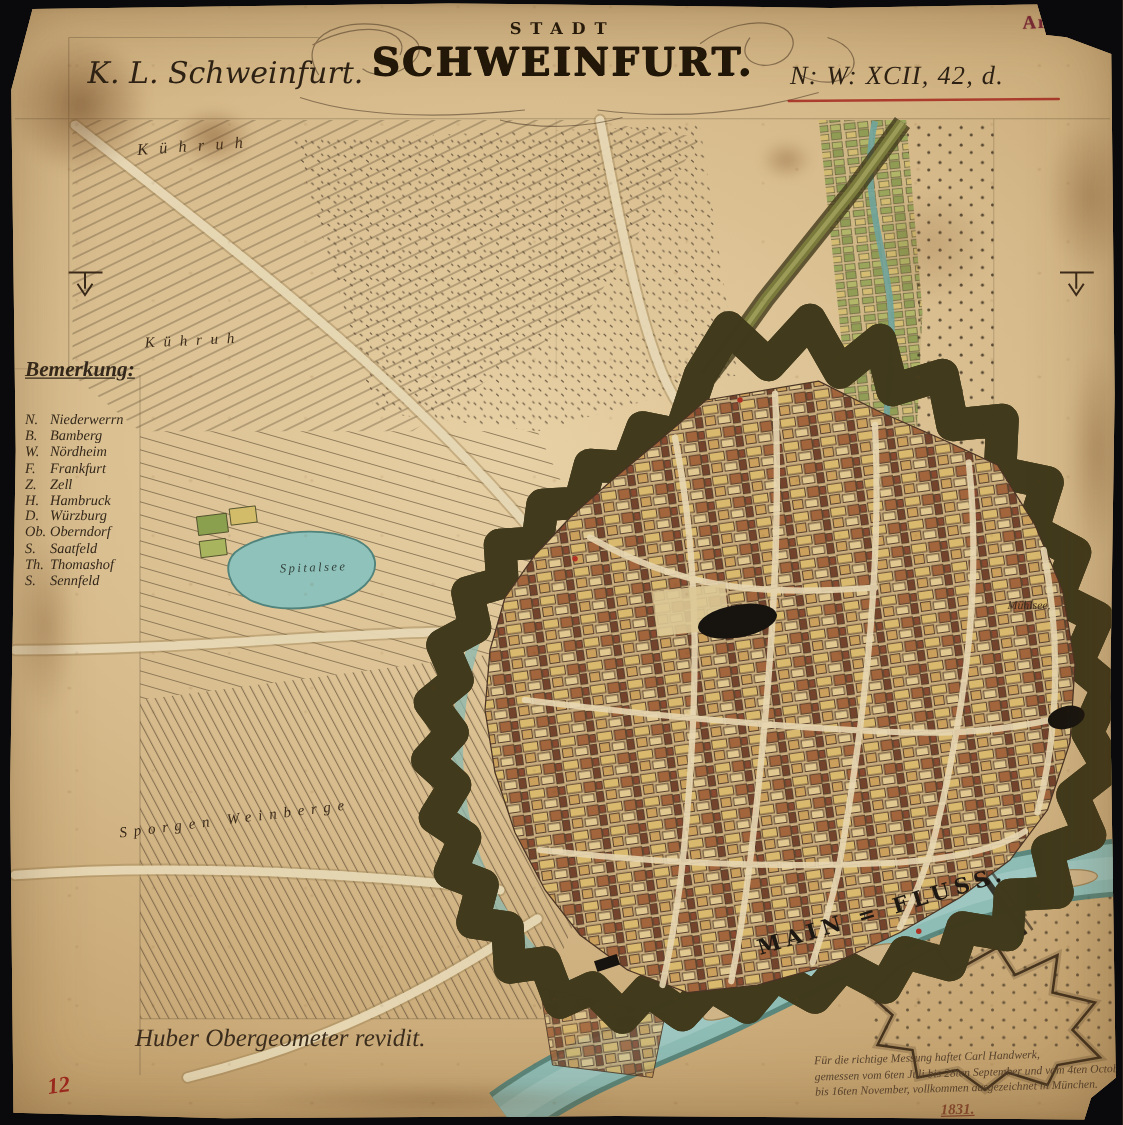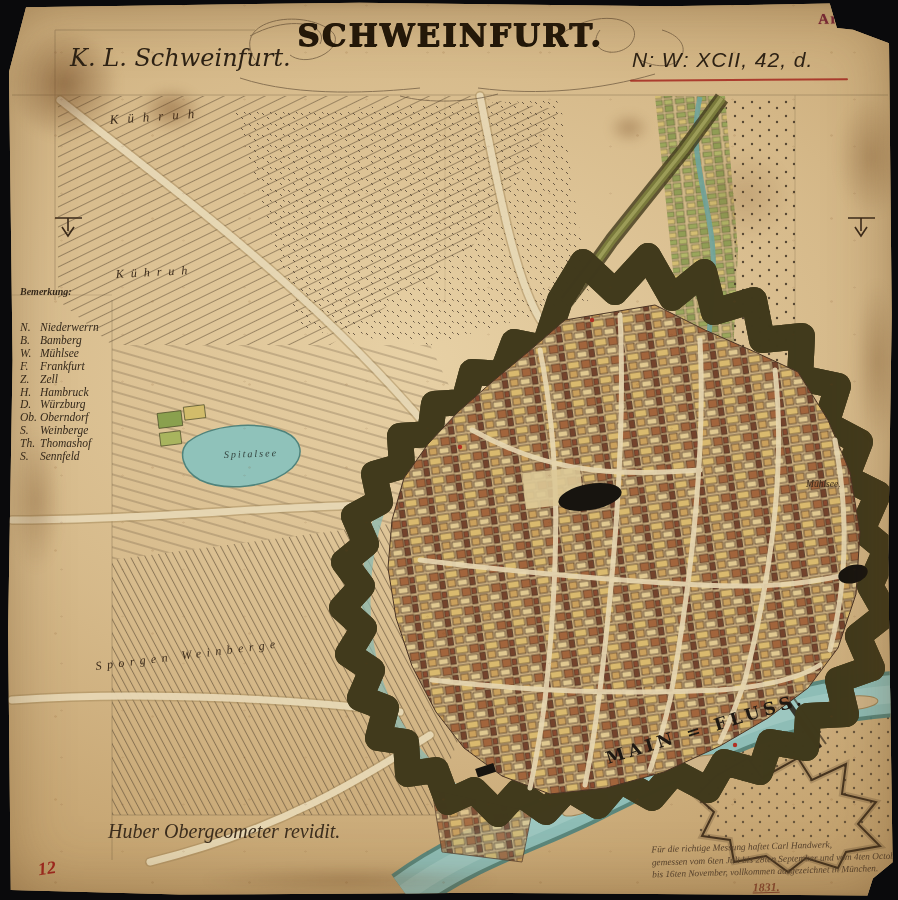--- a/index.html
+++ b/index.html
@@ -15,30 +15,30 @@
     box-shadow:inset 0 0 70px rgba(92,58,22,.45), inset 0 0 10px rgba(70,40,15,.35);}
   .speckle{position:absolute;inset:0;pointer-events:none;opacity:.5;
     background-image:radial-gradient(rgba(118,70,28,.25) 1px,transparent 1.7px),radial-gradient(rgba(98,58,22,.18) 1px,transparent 1.6px);
     background-size:97px 83px,61px 47px;background-position:7px 11px,31px 29px;}
   .map{position:absolute;left:0;top:0;width:898px;height:900px;}
   .stain{position:absolute;border-radius:50%;filter:blur(4px);pointer-events:none;}
   .txt{position:absolute;color:#31261a;white-space:nowrap;}
   .archiv{left:818px;top:10px;font-weight:bold;font-size:15px;letter-spacing:1.5px;color:#7c2838;
           transform:rotate(-2deg);text-shadow:0 0 1px rgba(124,40,56,.7);}
   .collection{left:70px;top:44px;font-style:italic;font-size:24px;font-family:"DejaVu Serif",serif;color:#2d2215;}
-  .signature{left:632px;top:48px;font-style:italic;font-size:21px;font-family:Liberation Sans, sans-serif;letter-spacing:1px;color:#2d2215;}
+  .signature{left:632px;top:48px;font-style:italic;font-size:21px;font-family:Liberation Serif, serif;letter-spacing:1px;color:#2d2215;}
   .sig-underline{position:absolute;left:630px;top:79px;width:218px;height:2.4px;background:#a3271f;
                  border-radius:2px;transform:rotate(-.4deg);opacity:.85;}
   .title-block{position:absolute;left:285px;top:16px;width:330px;text-align:center;color:#211709;}
   .title-kicker{font-family:"DejaVu Serif",serif;font-weight:bold;font-size:13px;letter-spacing:7px;}
   .title-main{font-family:"DejaVu Serif",serif;font-weight:bold;font-size:31px;letter-spacing:2px;margin-top:1px;
               text-shadow:1px 0 #211709,0 1px #211709;text-align:center;}
   .title-year{font-family:"DejaVu Serif",serif;font-weight:bold;font-size:11px;letter-spacing:2px;margin-top:4px;}
   .legend{position:absolute;left:20px;top:286px;width:100px;color:#33281b;}
-  .legend-h{font-style:italic;font-weight:bold;font-size:10px;margin-bottom:24px;}
+  .legend-h{font-style:italic;font-weight:bold;font-size:17px;text-decoration:underline;margin-bottom:24px;}
   .legend-row{font-style:italic;font-size:11.5px;line-height:12.9px;}
   .legend-row .ab{display:inline-block;width:20px;}
   .surveyor{left:76px;top:820px;font-style:italic;font-size:20px;color:#3c2e1e;margin-left:32px;}
   .inv{left:38px;top:858px;font-style:italic;font-weight:bold;font-size:18px;color:#a3271f;transform:rotate(-8deg);}
   .cert{position:absolute;left:652px;top:840px;width:245px;font-style:italic;font-size:9.3px;line-height:12.6px;
         color:#57432e;transform:rotate(-1.6deg);white-space:nowrap;}
   .cert-date{margin-top:3px;margin-left:100px;font-weight:bold;font-size:12px;color:#8a4a30;
              text-decoration:underline;display:inline-block;}
 </style>
 </head>
@@ -231,34 +231,35 @@
     <div class="stain" style="left:700px;top:150px;width:92px;height:92px;background:radial-gradient(closest-side,rgba(125,85,45,.22),rgba(125,85,45,0));"></div>
     <div class="stain" style="left:200px;top:866px;width:300px;height:28px;background:radial-gradient(closest-side,rgba(100,60,25,.25),rgba(100,60,25,0));"></div>
     <div class="speckle"></div>
 
     <div class="txt archiv">Archiv</div>
     <div class="txt collection">K. L. Schweinfurt.</div>
     <div class="txt signature">N: W: XCII, 42, d.</div>
     <div class="sig-underline"></div>
 
     <div class="title-block">
+      <div class="title-kicker">STADT</div>
       <div class="title-main">SCHWEINFURT.</div>
     </div>
 
     <div class="legend">
       <div class="legend-h">Bemerkung:</div>
       <div class="legend-row"><span class="ab">N.</span><span class="nm">Niederwerrn</span></div>
       <div class="legend-row"><span class="ab">B.</span><span class="nm">Bamberg</span></div>
-      <div class="legend-row"><span class="ab">W.</span><span class="nm">Mühlsee</span></div>
+      <div class="legend-row"><span class="ab">W.</span><span class="nm">Nördheim</span></div>
       <div class="legend-row"><span class="ab">F.</span><span class="nm">Frankfurt</span></div>
       <div class="legend-row"><span class="ab">Z.</span><span class="nm">Zell</span></div>
       <div class="legend-row"><span class="ab">H.</span><span class="nm">Hambruck</span></div>
       <div class="legend-row"><span class="ab">D.</span><span class="nm">Würzburg</span></div>
       <div class="legend-row"><span class="ab">Ob.</span><span class="nm">Oberndorf</span></div>
-      <div class="legend-row"><span class="ab">S.</span><span class="nm">Weinberge</span></div>
+      <div class="legend-row"><span class="ab">S.</span><span class="nm">Saatfeld</span></div>
       <div class="legend-row"><span class="ab">Th.</span><span class="nm">Thomashof</span></div>
       <div class="legend-row"><span class="ab">S.</span><span class="nm">Sennfeld</span></div>
     </div>
 
     <div class="txt surveyor">Huber Obergeometer revidit.</div>
     <div class="txt inv">12</div>
 
     <div class="cert">
       <div>Für die richtige Messung haftet Carl Handwerk,</div>
       <div>gemessen vom 6ten Juli bis 28ten September und vom 4ten October</div>

